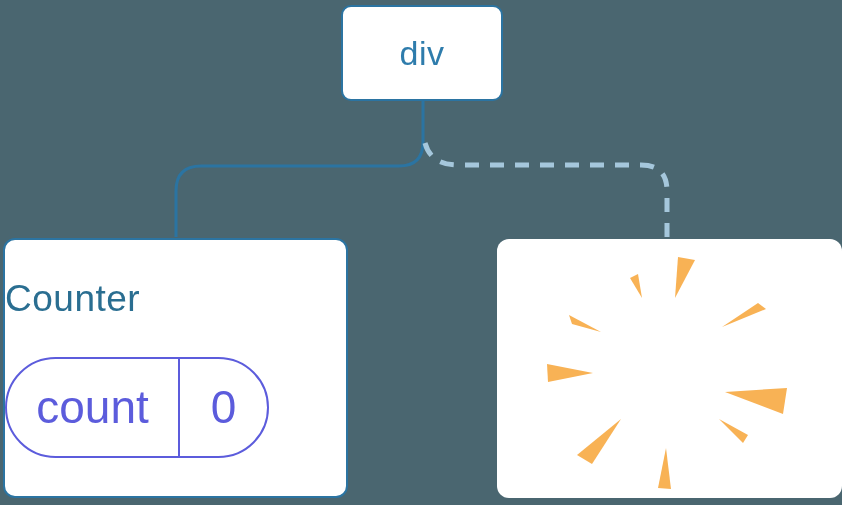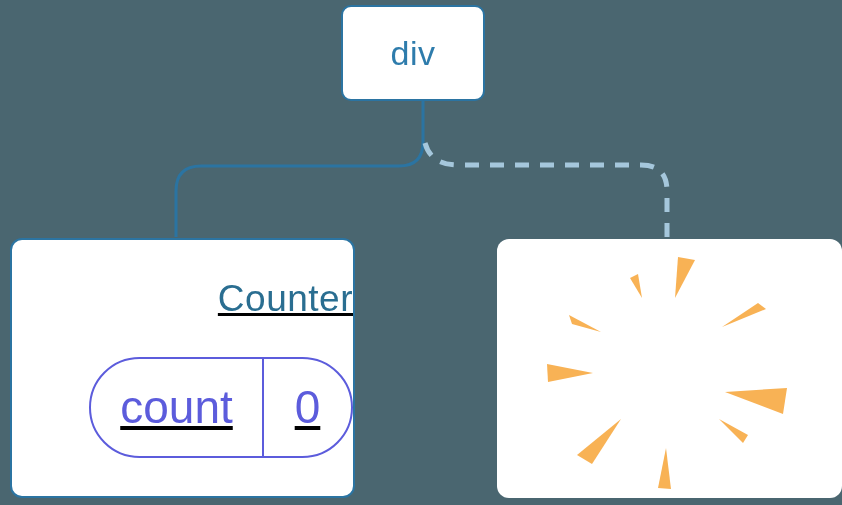--- a/index.html
+++ b/index.html
@@ -14,31 +14,31 @@
     font-family:"Liberation Sans", sans-serif;
   }
   .edges{position:absolute; left:0; top:0; width:842px; height:505px;}
   .edges path{fill:none;}
   .edge-solid{stroke:var(--line); stroke-width:3;}
   .edge-dashed{stroke:var(--dash); stroke-width:5; stroke-dasharray:14 11;}
   .card{
     position:absolute; background:var(--card); box-sizing:border-box;
   }
   .node-div{
-    left:341px; top:5px; width:144px; height:96px;
+    left:341px; top:5px; width:162px; height:96px;
     border:2.5px solid var(--line); border-radius:10px;
     display:flex; align-items:center; justify-content:center;
   }
   .node-div .label{
     color:var(--div-text); font-size:34px; font-weight:500; letter-spacing:.5px;
   }
   .node-counter{
-    left:10px; top:238px; width:345px; height:260px;
+    left:3px; top:238px; width:345px; height:260px;
     border:2.5px solid var(--line); border-radius:12px;
-    display:flex; flex-direction:column; align-items:flex-end;text-decoration:underline;
+    display:flex; flex-direction:column; align-items:flex-start;
   }
   .counter-title{
     margin-top:38px; color:var(--counter-text);
     font-size:37px; font-weight:500; line-height:1.15; letter-spacing:.5px;
   }
   .state-pill{
     margin-top:36px; width:264px; height:101px; box-sizing:border-box;
     border:2.5px solid var(--purple); border-radius:51px;
     display:flex; overflow:hidden; background:var(--card);
   }

